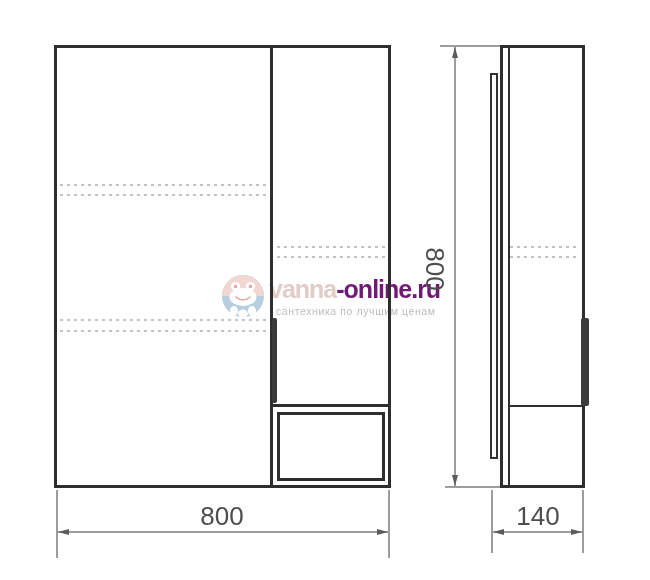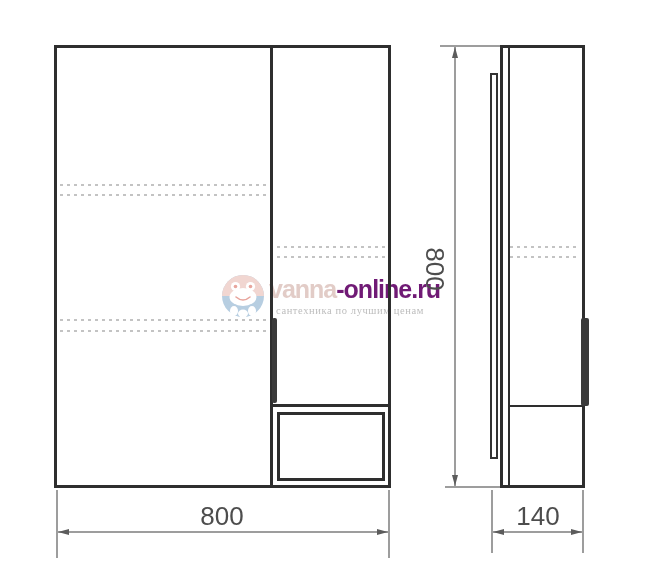--- a/index.html
+++ b/index.html
@@ -60,21 +60,21 @@
       <circle cx="29.5" cy="12.5" r="4.6" fill="#ffffff"></circle>
       <circle cx="14.5" cy="12.5" r="1.8" fill="#e8a59d"></circle>
       <circle cx="29.5" cy="12.5" r="1.8" fill="#e8a59d"></circle>
       <path d="M15 23 Q22 29 29 23" stroke="#e8a59d" stroke-width="1.6" fill="none" stroke-linecap="round"></path>
       <ellipse cx="13" cy="37" rx="4" ry="5" fill="#ffffff"></ellipse>
       <ellipse cx="31" cy="37" rx="4" ry="5" fill="#ffffff"></ellipse>
       <ellipse cx="22" cy="39.5" rx="5" ry="4" fill="#ffffff"></ellipse>
     </svg>
   </div>
   <div class="abs wm wm-brand" style="left:269px;top:276px;"><span class="p1">vanna</span><span class="p2">-online.ru</span></div>
-  <div class="abs wm wm-tagline" style="left:276px;top:305px;font-family:Liberation Serif, serif;">сантехника по лучшим ценам</div>
+  <div class="abs wm wm-tagline" style="left:276px;top:305px;">сантехника по лучшим ценам</div>
 
   <div class="abs outline" style="left:54px;top:45px;width:337px;height:443px;"></div>
   <div class="abs ln" style="left:270px;top:45px;width:3px;height:443px;"></div>
 
   <div class="abs dash" style="left:60px;top:184px;width:208px;"></div>
   <div class="abs dash" style="left:60px;top:194px;width:208px;"></div>
   <div class="abs dash" style="left:60px;top:319px;width:208px;"></div>
   <div class="abs dash" style="left:60px;top:330px;width:208px;"></div>
 
   <div class="abs dash" style="left:277px;top:246px;width:110px;"></div>

